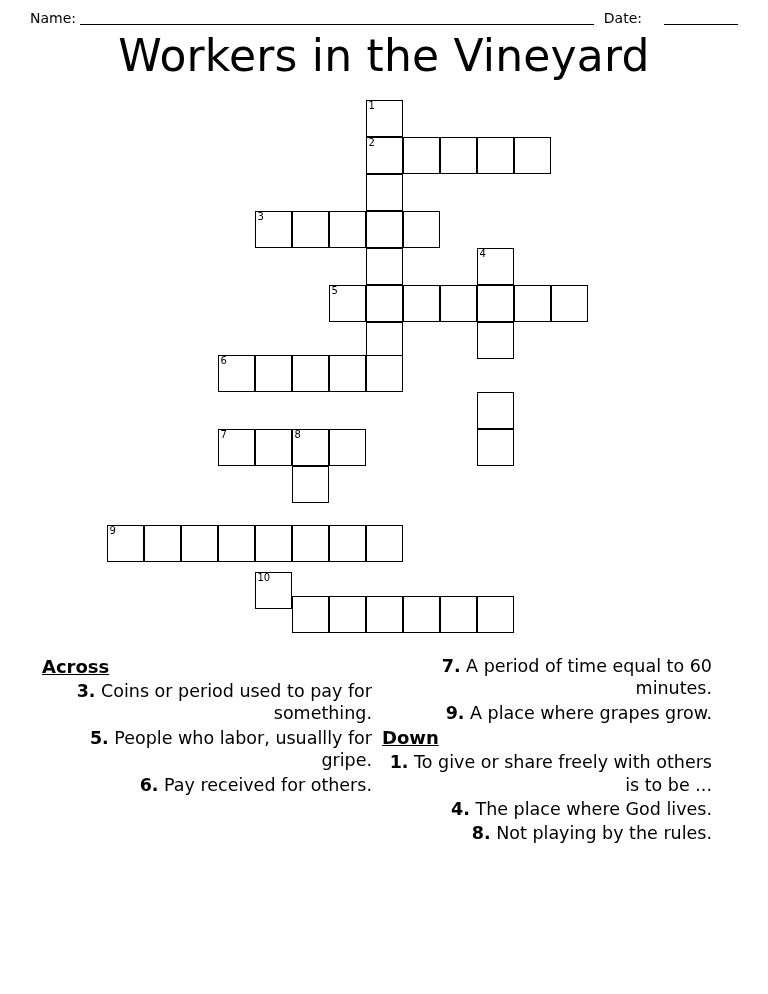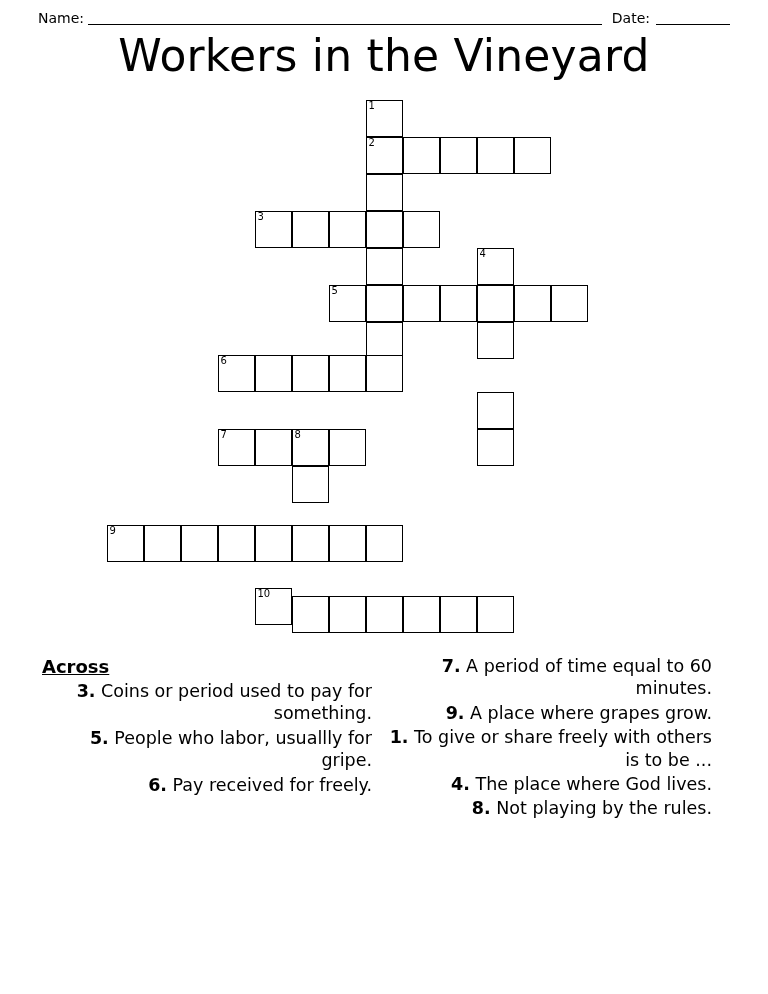--- a/index.html
+++ b/index.html
@@ -18,32 +18,32 @@
 
   
   .header {
     position: absolute;
     top: 0px;
     left: 0px;
     width: 768px;
     height: 26px;
     display: flex;
     align-items: flex-end;
-    padding: 0 38px;
+    padding: 0 30px;
     box-sizing: border-box;
     font-size: 14px;
   }
   .name-label { margin-right: 2px; }
   .name-rule {
     flex: 1 1 auto;
     border-bottom: 1px solid #000;
     height: 13px;
     margin: 0 10px 1px 2px;
   }
-  .date-label { margin-right: 2px; }
+  .date-label { margin-right: 18px; }
   .date-rule {
     width: 74px;
     border-bottom: 1px solid #000;
     height: 13px;
     margin: 0 0 1px 4px;
   }
 
   
   .title {
     position: absolute;
@@ -178,38 +178,39 @@
     <div class="cell" style="left: 107px; top: 425px;">
       <span class="num">9</span>
     </div>
     <div class="cell" style="left: 144px; top: 425px;"></div>
     <div class="cell" style="left: 181px; top: 425px;"></div>
     <div class="cell" style="left: 218px; top: 425px;"></div>
     <div class="cell" style="left: 255px; top: 425px;"></div>
     <div class="cell" style="left: 292px; top: 425px;"></div>
     <div class="cell" style="left: 329px; top: 425px;"></div>
     <div class="cell" style="left: 366px; top: 425px;"></div>
-    <div class="cell" style="left: 255px; top: 488px;">
+    <div class="cell" style="left: 255px; top: 472px;">
       <span class="num">10</span>
     </div>
     <div class="cell" style="left: 292px; top: 496px;"></div>
     <div class="cell" style="left: 329px; top: 496px;"></div>
     <div class="cell" style="left: 366px; top: 496px;"></div>
     <div class="cell" style="left: 403px; top: 496px;"></div>
     <div class="cell" style="left: 440px; top: 496px;"></div>
     <div class="cell" style="left: 477px; top: 496px;"></div>
   </div>
 
 <div class="clues">
   <div class="col col-left">
     <div class="section-head">Across</div>
     <div class="clue"><b>3.</b> <span>Coins or period used to pay for something.</span></div>
     <div class="clue"><b>5.</b> <span>People who labor, usuallly for gripe.</span></div>
-    <div class="clue"><b>6.</b> <span>Pay received for freely.</span></div>
+    <div class="clue"><b>6.</b> <span>Pay received for others.</span></div>
   </div>
   <div class="col col-right">
     <div class="clue"><b>7.</b> <span>A period of time equal to 60 minutes.</span></div>
     <div class="clue"><b>9.</b> <span>A place where grapes grow.</span></div>
+    <div class="section-head">Down</div>
     <div class="clue"><b>1.</b> <span>To give or share freely with others is to be ...</span></div>
     <div class="clue"><b>4.</b> <span>The place where God lives.</span></div>
     <div class="clue"><b>8.</b> <span>Not playing by the rules.</span></div>
   </div>
 </div>
 
 </body></html>

